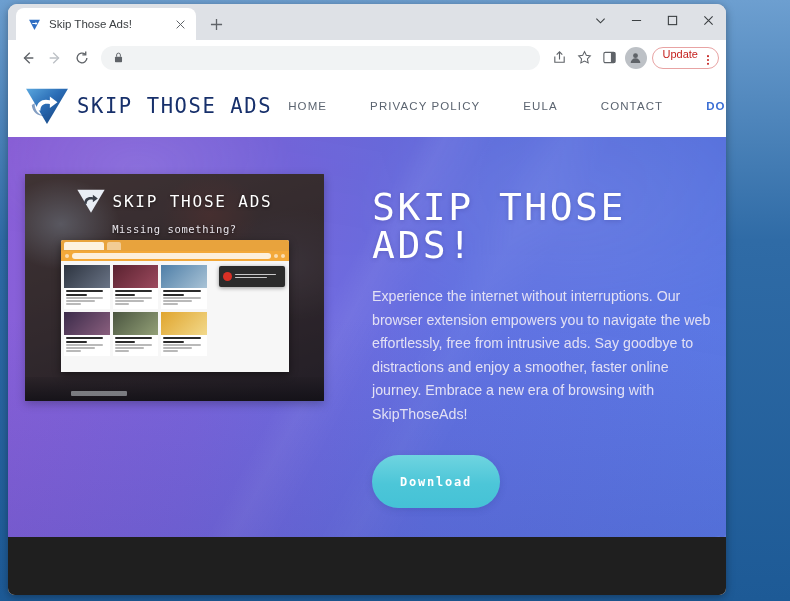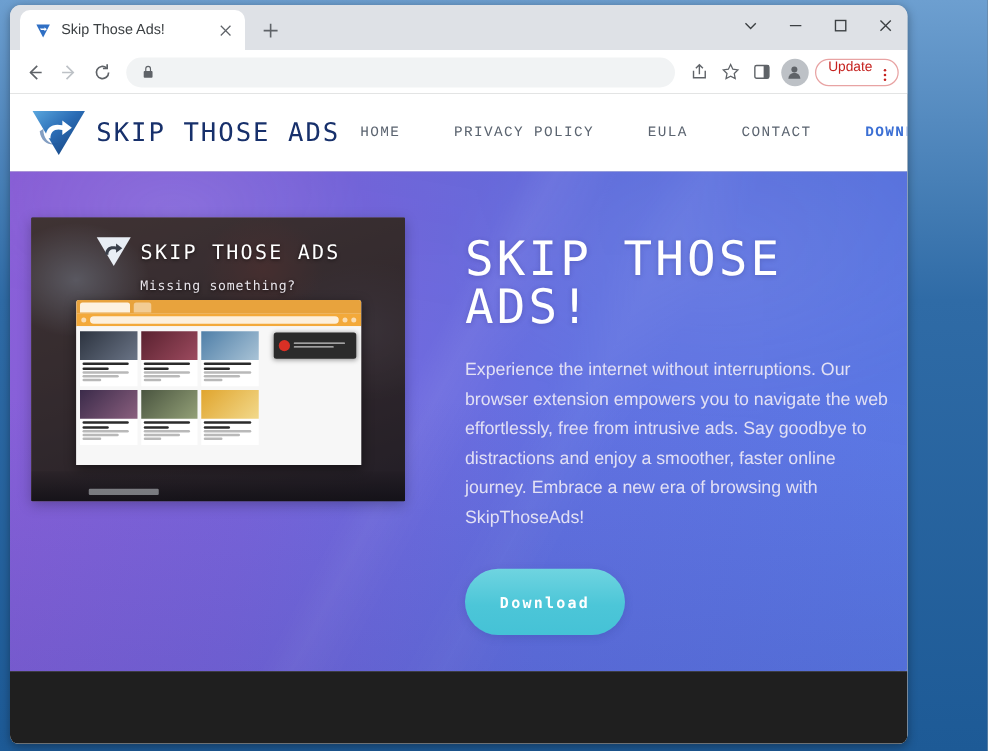--- a/index.html
+++ b/index.html
@@ -171,21 +171,21 @@
     white-space: nowrap;
   }
   .nav {
     display: flex; align-items: center;
     gap: 27px;
   }
   .nav-link {
     font-size: 11.5px;
     letter-spacing: 1.1px;
     color: #5b6470;
-    font-family: Liberation Mono, monospace;
+    font-family: Liberation Sans, sans-serif;
     white-space: nowrap;
     text-transform: uppercase;
     text-decoration: none;
     padding-left: 16px;
   }
   .nav-link.accent {
     color: #3b6fd4;
     font-weight: bold;
   }
 

